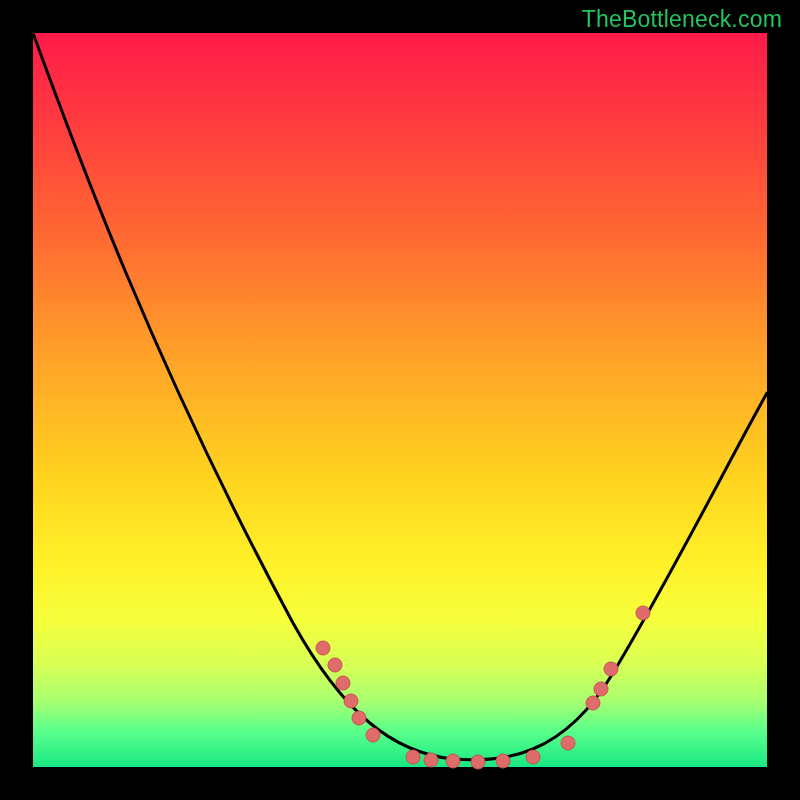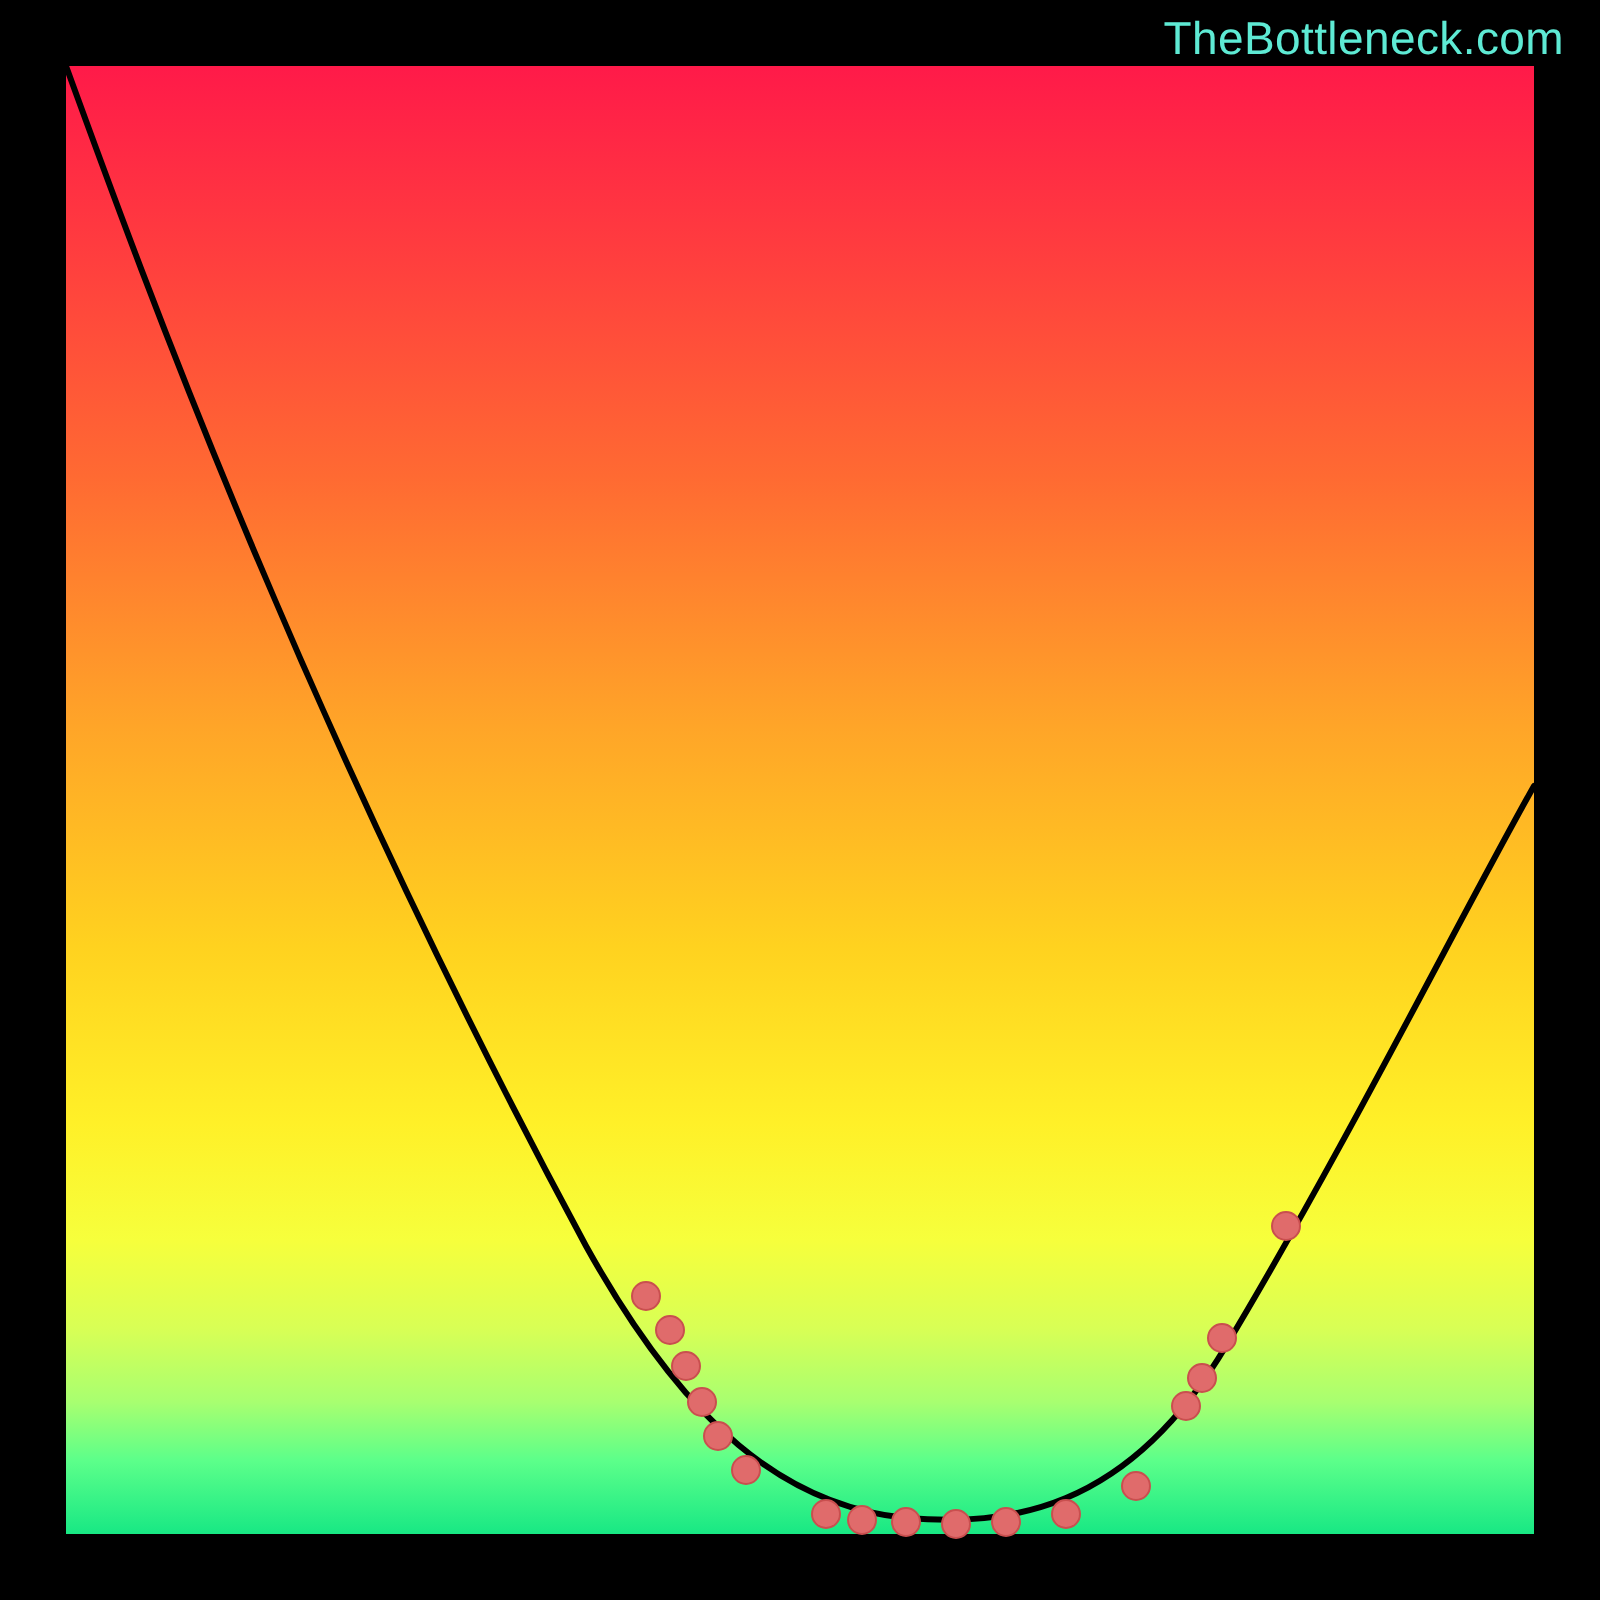--- a/index.html
+++ b/index.html
@@ -37,21 +37,21 @@
       #d8ff55 86%,
       #a8ff70 91%,
       #5cff8a 95%,
       #18e884 100%
     );
   }
   .watermark {
     position: absolute;
     top: 6px;
     right: 18px;
-    color: #5eead4;
+    color: #22c55e;
     font-size: 23px;
     font-weight: 500;
     letter-spacing: 0.2px;
     user-select: none;
   }
   svg.curve {
     position: absolute;
     left: 0;
     top: 0;
     width: 734px;

